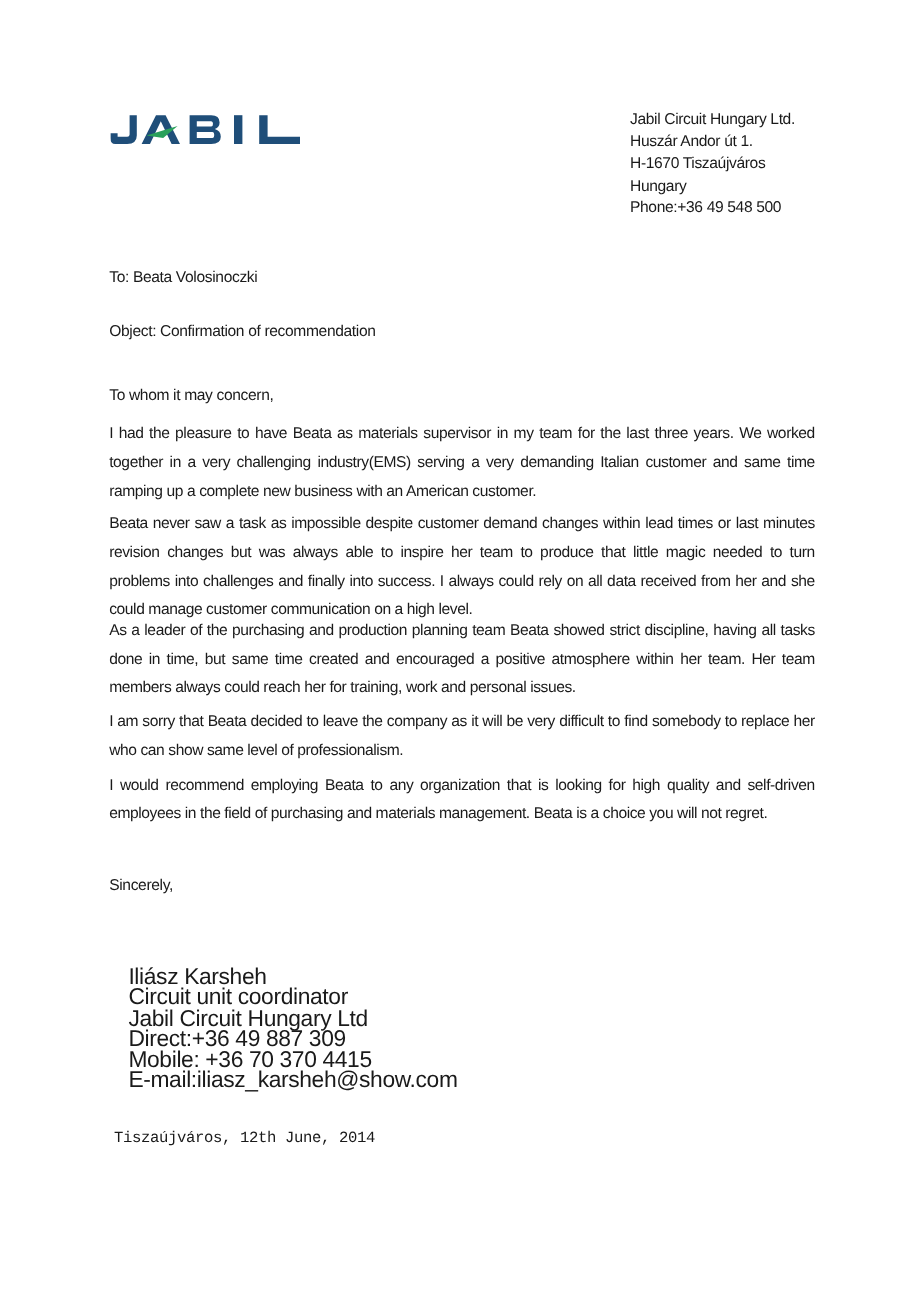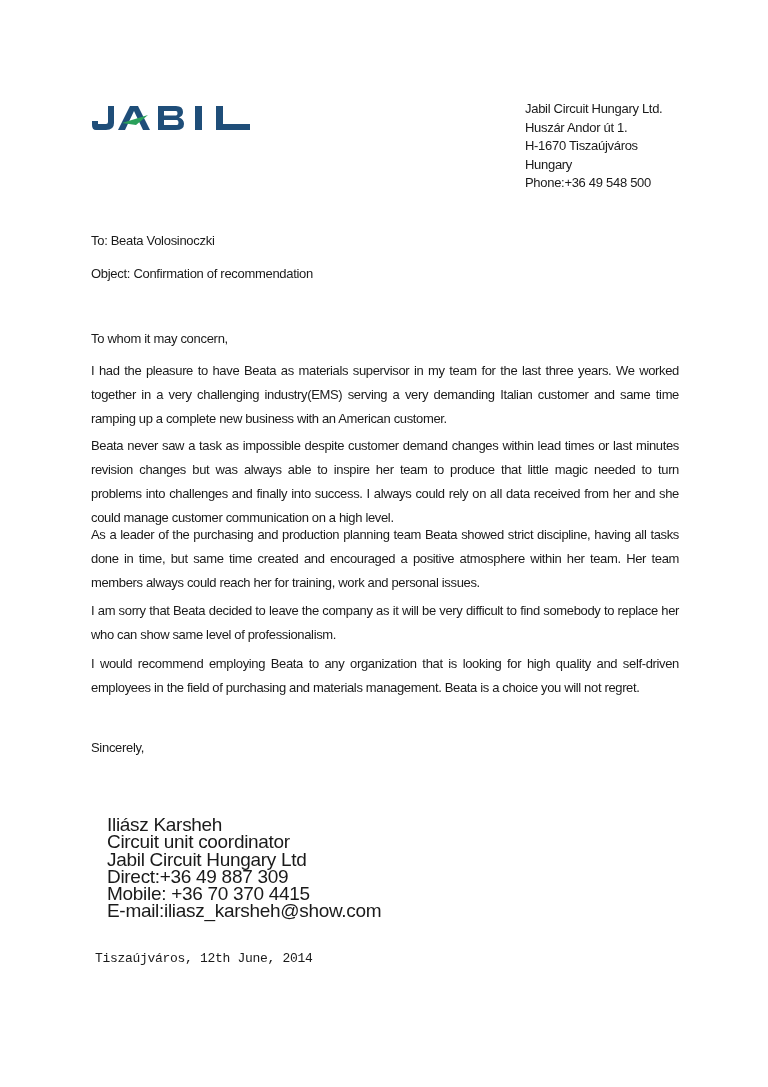--- a/index.html
+++ b/index.html
@@ -1,20 +1,20 @@
 <!DOCTYPE html>
 <html><head>
 <meta charset="utf-8">
 <style>
   html, body { margin: 0; padding: 0; background: #ffffff; }
   body {
     width: 768px; height: 1087px; position: relative; overflow: hidden;
     font-family: "Liberation Sans", sans-serif; color: #1a1a1a;
   }
-  .abs { position: absolute; margin-top: 10px; }
+  .abs { position: absolute; }
   .logo { left: 92px; top: 93px; width: 164px; height: 30px; }
   .addr { left: 525px; top: 90px; font-size: 13px; line-height: 18.5px; letter-spacing: -0.3px; }
   .addr div { white-space: nowrap; }
   .line { left: 91px; font-size: 13px; white-space: nowrap; letter-spacing: -0.3px; }
   .para {
     left: 91px; width: 588px; font-size: 13px; line-height: 24px;
     letter-spacing: -0.35px; text-align: justify;
   }
   .sig { left: 107px; top: 806px; font-size: 19px; line-height: 17.3px; letter-spacing: -0.3px; }
   .sig div { white-space: nowrap; }
@@ -40,21 +40,21 @@
 
 <div class="abs addr">
   <div>Jabil Circuit Hungary Ltd.</div>
   <div>Huszár Andor út 1.</div>
   <div>H-1670 Tiszaújváros</div>
   <div>Hungary</div>
   <div>Phone:+36 49 548 500</div>
 </div>
 
 <div class="abs line" style="top:223px;">To: Beata Volosinoczki</div>
-<div class="abs line" style="top:256px;">Object: Confirmation of recommendation</div>
+<div class="abs line" style="top:268px;">Object: Confirmation of recommendation</div>
 
 <div class="abs line" style="top:321px;">To whom it may concern,</div>
 
 <div class="abs para" style="top:349px;">I had the pleasure to have Beata as materials supervisor in my team for the last three years. We worked together in a very challenging industry(EMS) serving a very demanding Italian customer and same time ramping up a complete new business with an American customer.</div>
 <div class="abs para" style="top:424px;">Beata never saw a task as impossible despite customer demand changes within lead times or last minutes revision changes but was always able to inspire her team to produce that little magic needed to turn problems into challenges and finally into success. I always could rely on all data received from her and she could manage customer communication on a high level.</div>
 <div class="abs para" style="top:513px;">As a leader of the purchasing and production planning team Beata showed strict discipline, having all tasks done in time, but same time created and encouraged a positive atmosphere within her team. Her team members always could reach her for training, work and personal issues.</div>
 <div class="abs para" style="top:589px;">I am sorry that Beata decided to leave the company as it will be very difficult to find somebody to replace her who can show same level of professionalism.</div>
 <div class="abs para" style="top:642px;">I would recommend employing Beata to any organization that is looking for high quality and self-driven employees in the field of purchasing and materials management. Beata is a choice you will not regret.</div>
 
 <div class="abs line" style="top:730px;">Sincerely,</div>

